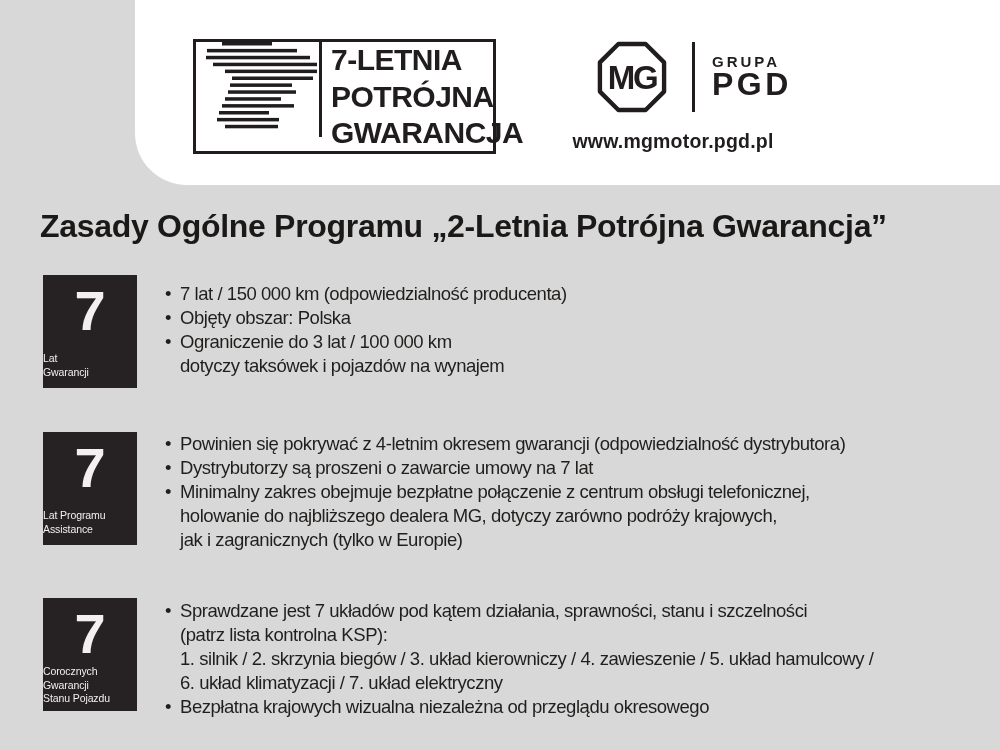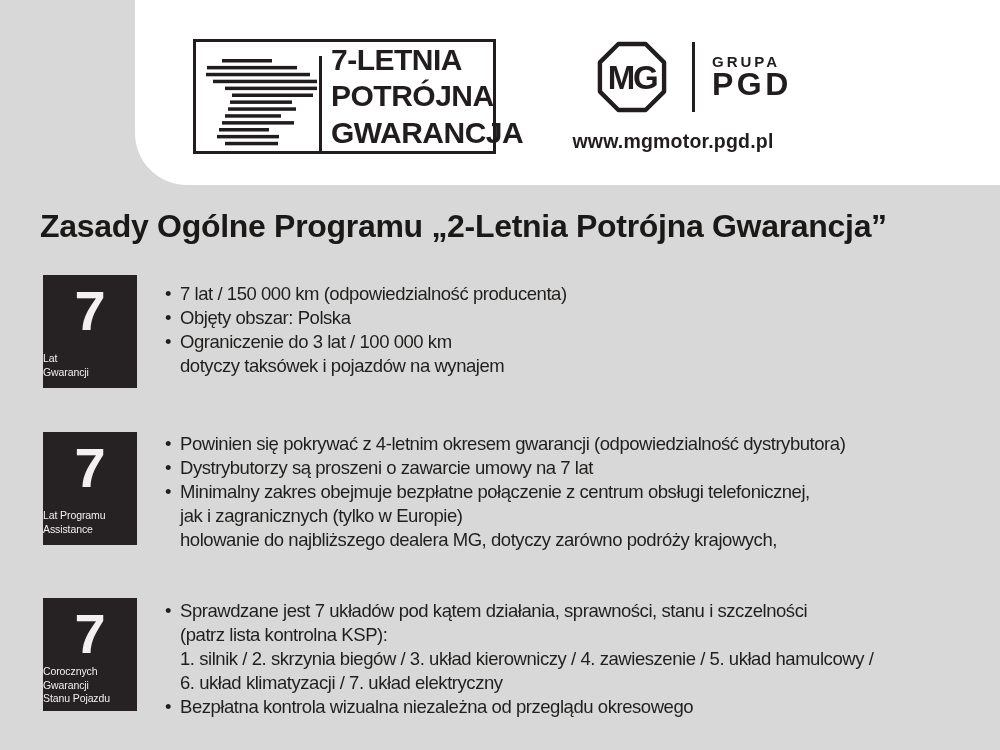--- a/index.html
+++ b/index.html
@@ -13,21 +13,21 @@
   }
 
   
   .header-card {
     position:absolute; left:135px; top:0; width:865px; height:185px;
     background:#ffffff; border-radius:0 0 0 52px;
   }
   .warranty-box {
     position:absolute; left:193px; top:39px; width:303px; height:115px;
     border:3px solid #211d1e; background:#ffffff;
-    display:flex; align-items:flex-end;
+    display:flex; align-items:flex-start;
   }
   .stripes-seven { margin-left:9px; flex:0 0 auto; color:#211d1e; }
   .warranty-divider {
     width:3px; height:95px; background:#211d1e; margin-left:2px; flex:0 0 auto;
   }
   .warranty-text {
     margin-left:9px; font-weight:700; font-size:30px; line-height:36.5px;
     letter-spacing:-0.5px; color:#211d1e; white-space:nowrap;
   }
 
@@ -146,33 +146,33 @@
     <div class="badge-number">7</div>
     <div class="badge-label">
       <div>Lat Programu</div>
       <div>Assistance</div>
     </div>
   </div>
   <div class="bullets">
     <div class="bullet-line"><span class="bullet-dot">•</span><span>Powinien się pokrywać z 4-letnim okresem gwarancji (odpowiedzialność dystrybutora)</span></div>
     <div class="bullet-line"><span class="bullet-dot">•</span><span>Dystrybutorzy są proszeni o zawarcie umowy na 7 lat</span></div>
     <div class="bullet-line"><span class="bullet-dot">•</span><span>Minimalny zakres obejmuje bezpłatne połączenie z centrum obsługi telefonicznej,</span></div>
+    <div class="bullet-line"><span>holowanie do najbliższego dealera MG, dotyczy zarówno podróży krajowych,</span></div>
     <div class="bullet-line"><span>jak i zagranicznych (tylko w Europie)</span></div>
-    <div class="bullet-line"><span>holowanie do najbliższego dealera MG, dotyczy zarówno podróży krajowych,</span></div>
   </div>
 </div>
 
 <div class="section section-3">
   <div class="badge">
     <div class="badge-number">7</div>
     <div class="badge-label">
       <div>Corocznych Gwarancji</div>
       <div>Stanu Pojazdu</div>
     </div>
   </div>
   <div class="bullets">
     <div class="bullet-line"><span class="bullet-dot">•</span><span>Sprawdzane jest 7 układów pod kątem działania, sprawności, stanu i szczelności</span></div>
     <div class="bullet-line"><span>(patrz lista kontrolna KSP):</span></div>
     <div class="bullet-line"><span>1. silnik / 2. skrzynia biegów / 3. układ kierowniczy / 4. zawieszenie / 5. układ hamulcowy /</span></div>
     <div class="bullet-line"><span>6. układ klimatyzacji / 7. układ elektryczny</span></div>
-    <div class="bullet-line"><span class="bullet-dot">•</span><span>Bezpłatna kontrola wizualna niezależna od przeglądu okresowego</span></div>
+    <div class="bullet-line"><span class="bullet-dot">•</span><span>Bezpłatna krajowych wizualna niezależna od przeglądu okresowego</span></div>
   </div>
 </div>
 
 </body></html>

